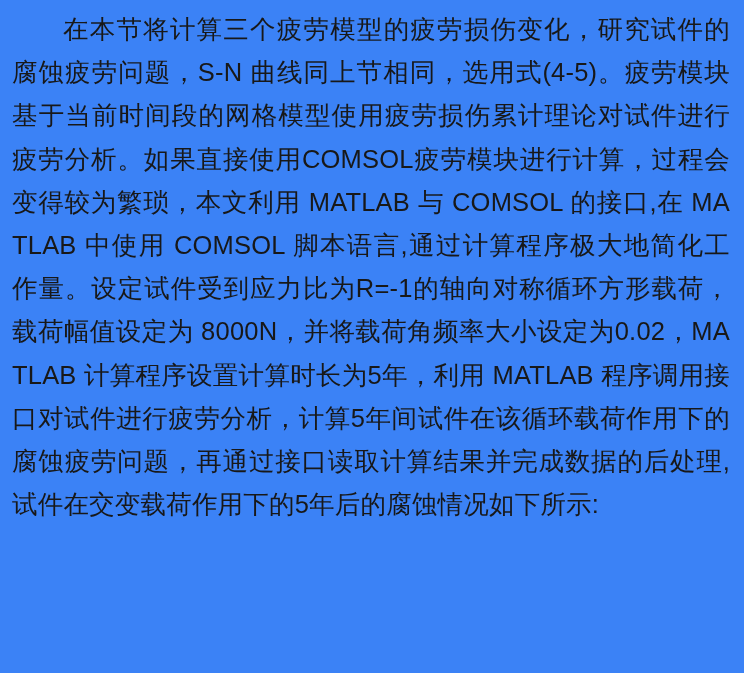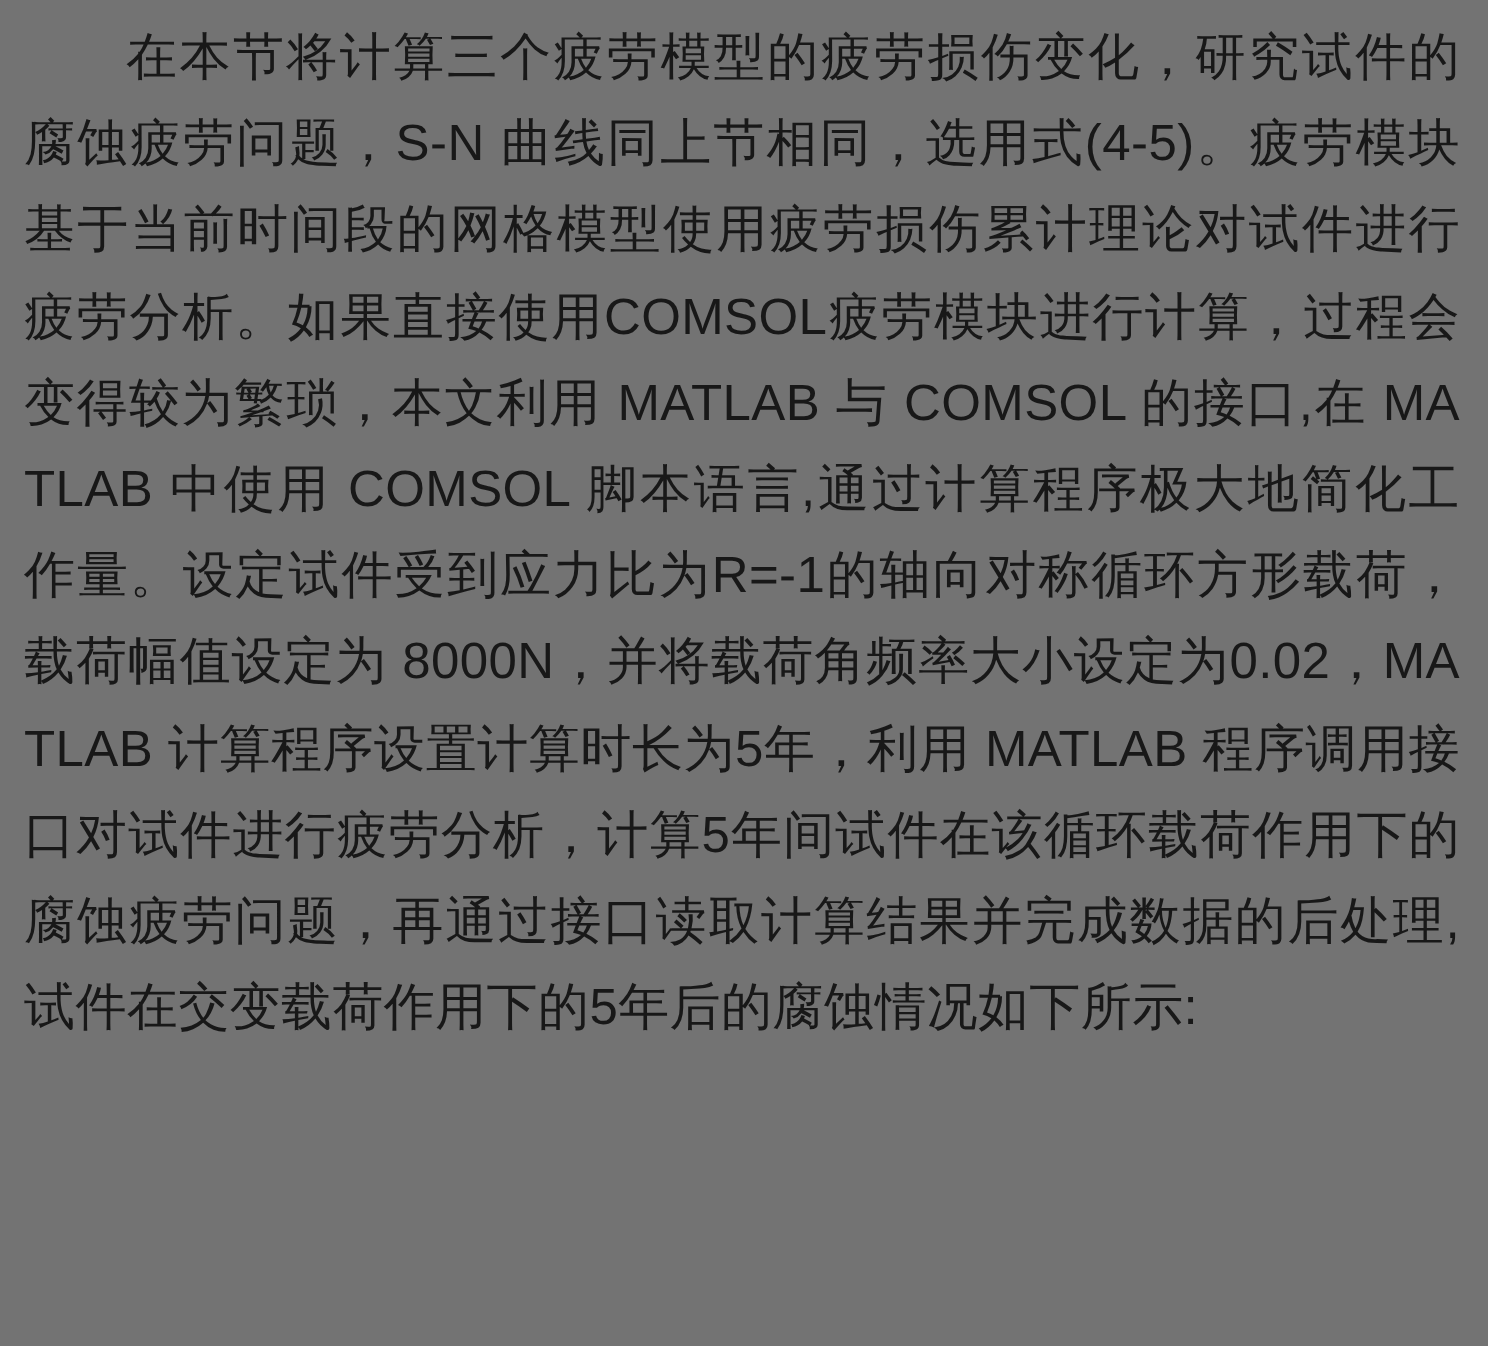--- a/index.html
+++ b/index.html
@@ -12,21 +12,21 @@
     height: 673px;
     font-family: "Liberation Sans", "DejaVu Sans", sans-serif;
     color: #1a1a1a;
     overflow: hidden;
   }
   .page {
     width: 744px;
     height: 673px;
     box-sizing: border-box;
     padding: 8px 14px 6px 12px;
-    background: #737373;
+    background: #3b82f6;
   }
   .body-text {
     font-size: 25.5px;
     line-height: 43.2px;
     letter-spacing: 0.2px;
     text-align: justify;
     text-justify: inter-character;
     text-indent: 2em;
     word-break: break-all;
     color: #181818;

